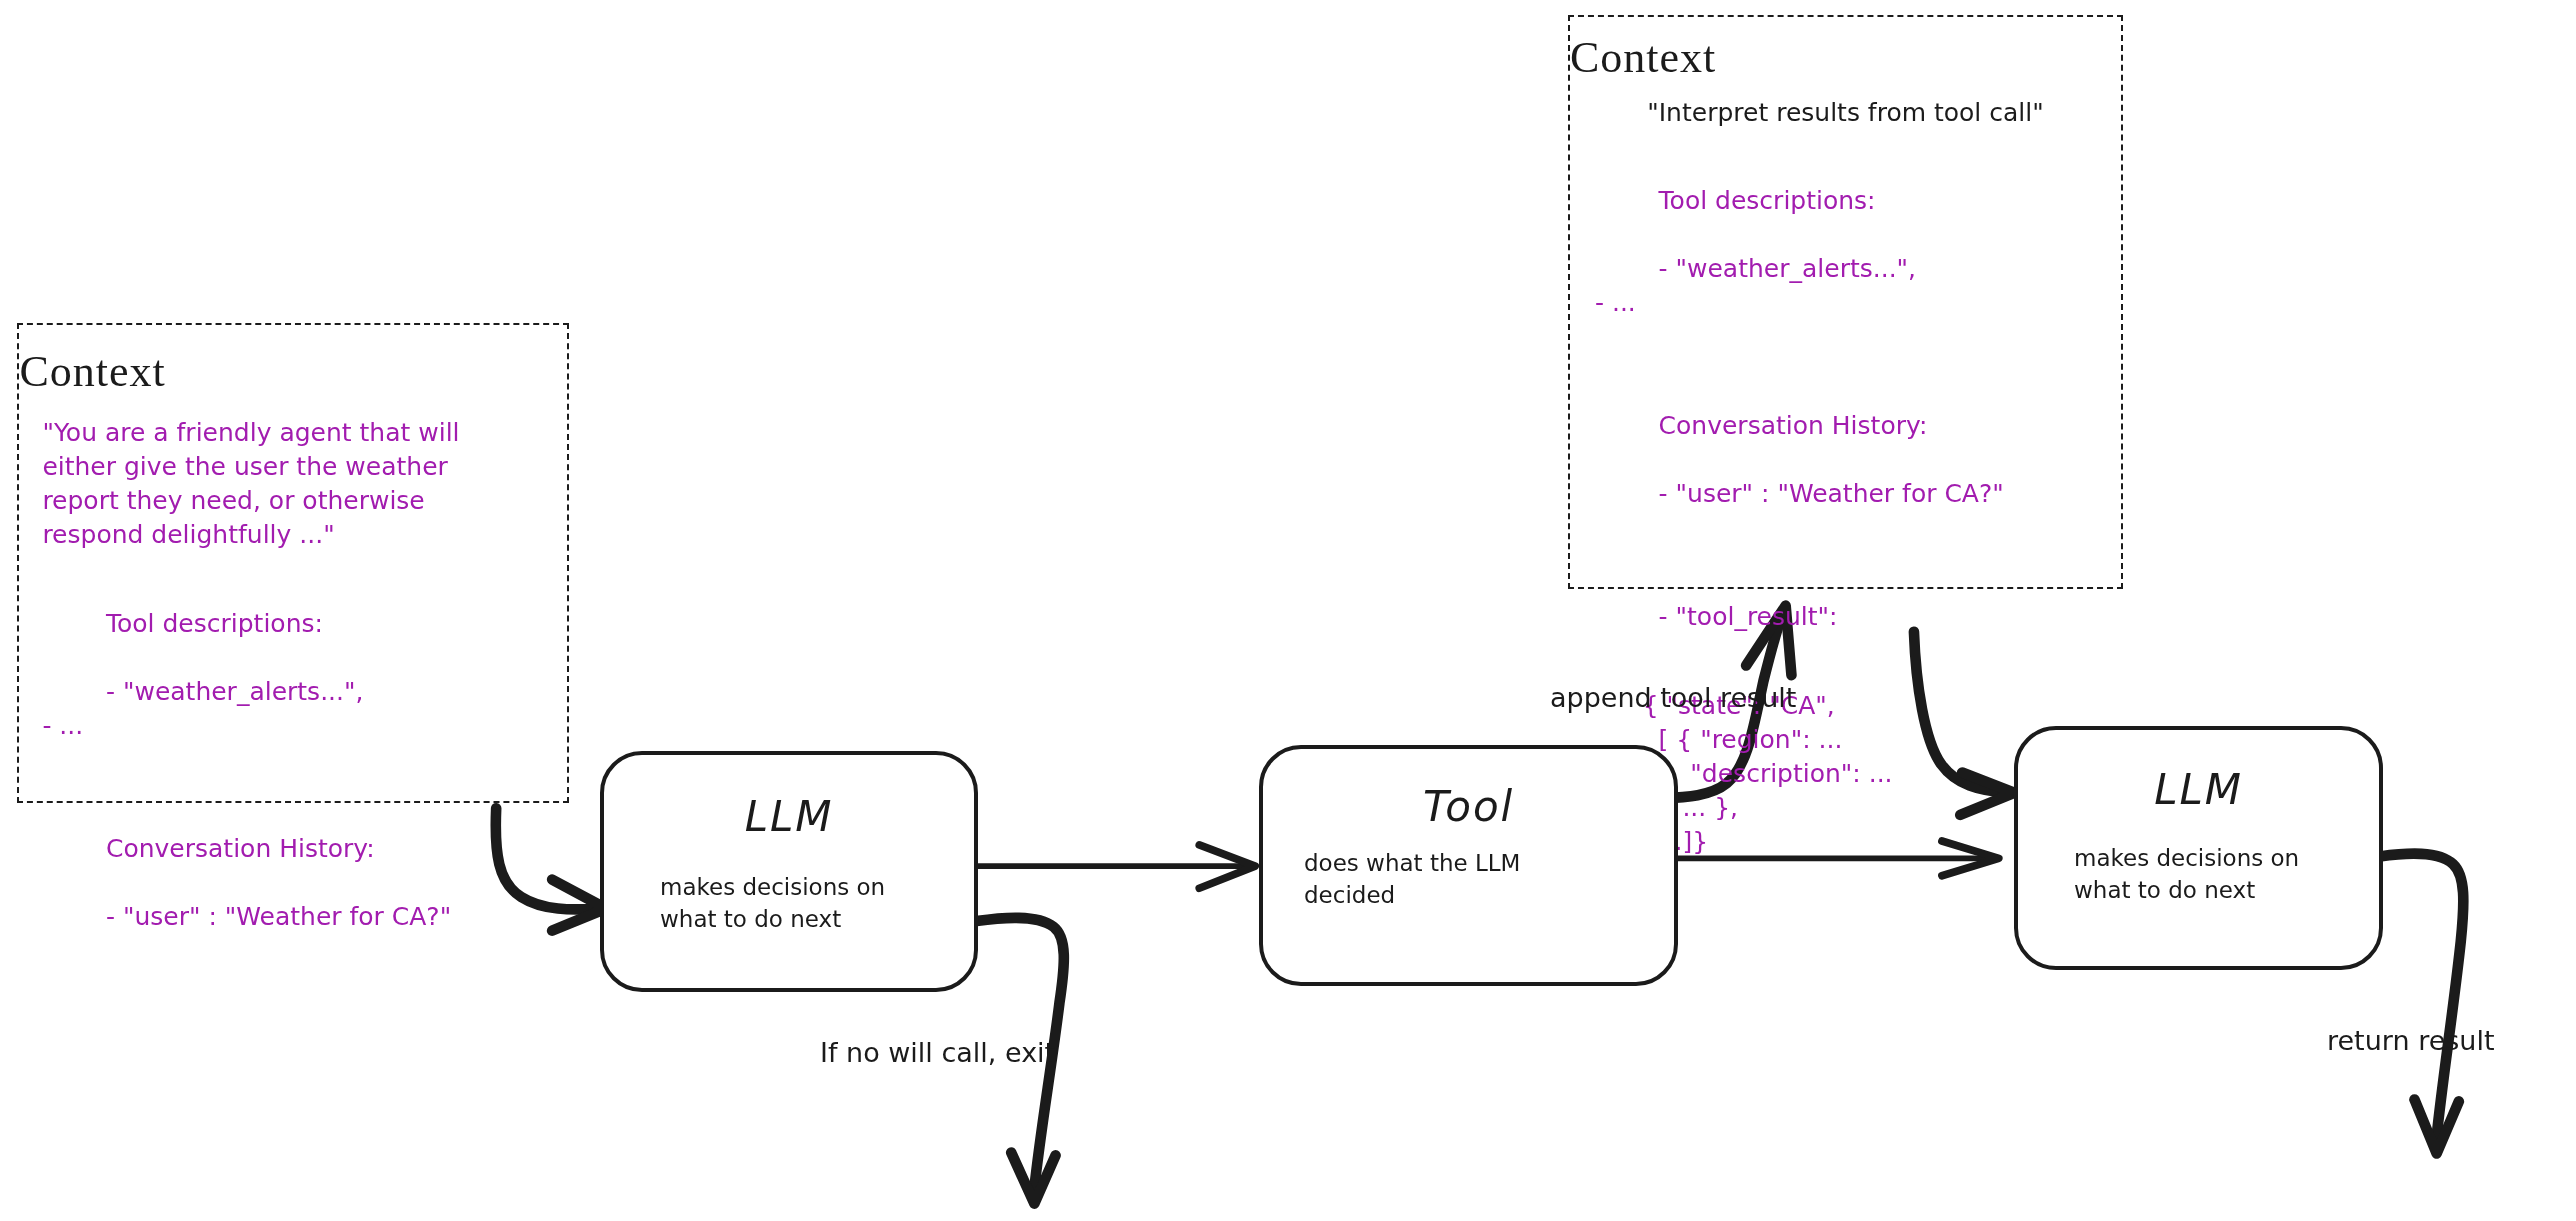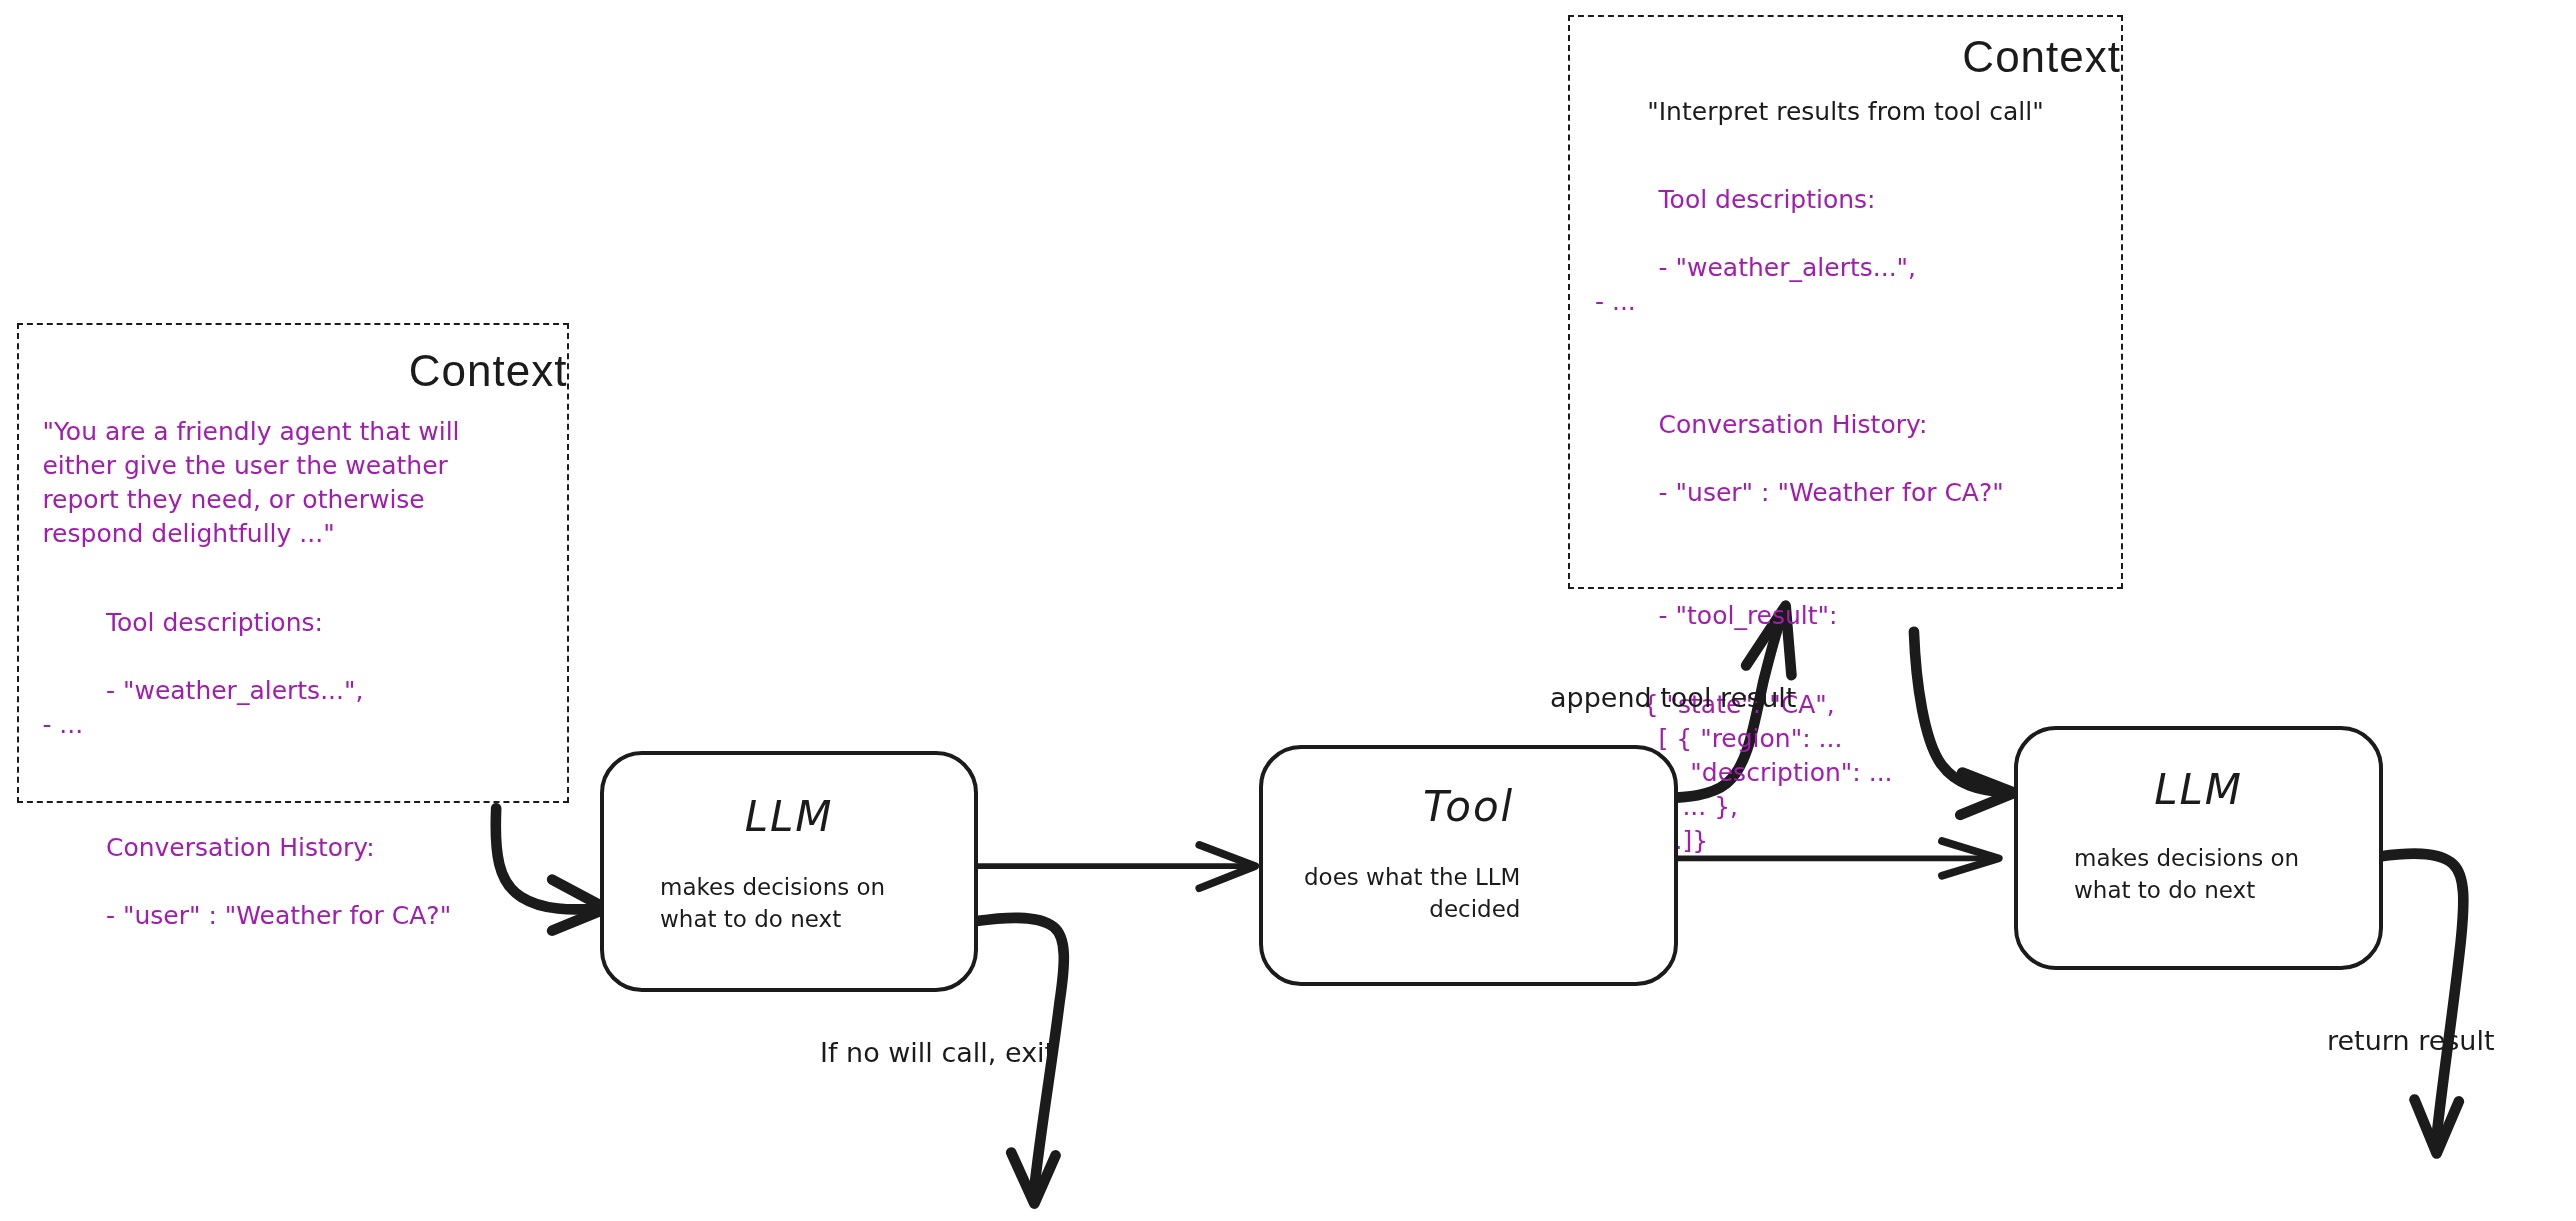--- a/index.html
+++ b/index.html
@@ -28,25 +28,25 @@
   }
 
   
   .ctx-box {
     position: absolute;
     box-sizing: border-box;
     border: 2.9px dashed #1b1b1b;
     background: transparent;
   }
   .ctx-title {
-    text-align: right;
+    text-align: left;
     font-size: 44px;
     letter-spacing: 1px;
     color: #1b1b1b;
-    font-family: Liberation Sans, sans-serif;
+    font-family: Liberation Serif, serif;
     font-weight: 400;
   }
   .ctx-body {
     color: #a21caf;
     font-family: "DejaVu Sans", sans-serif;
   }
   .ctx-para {
     margin: 0 0 21px 0;
     white-space: pre-wrap;
   }
@@ -128,21 +128,21 @@
     white-space: pre-line;
     font-family: "DejaVu Sans", sans-serif;
   }
 
   #node-llm-1 { left: 600px; top: 751px; width: 378px; height: 241px; }
   #node-llm-1 .node-title { margin-top: 37px; }
   #node-llm-1 .node-sub { margin-top: 31px; align-self: flex-start; margin-left: 56px; }
 
   #node-tool { left: 1259px; top: 745px; width: 419px; height: 241px; }
   #node-tool .node-title { margin-top: 33px; }
-  #node-tool .node-sub { margin-top: 31px; align-self: flex-start; margin-left: 41px; text-align: right; }
+  #node-tool .node-sub { margin-top: 17px; align-self: flex-start; margin-left: 41px; }
 
   #node-llm-2 { left: 2014px; top: 726px; width: 369px; height: 244px; }
   #node-llm-2 .node-title { margin-top: 35px; }
   #node-llm-2 .node-sub { margin-top: 29px; align-self: flex-start; margin-left: 56px; }
 
   
   .edge-label {
     position: absolute;
     font-size: 27px;
     color: #1b1b1b;

